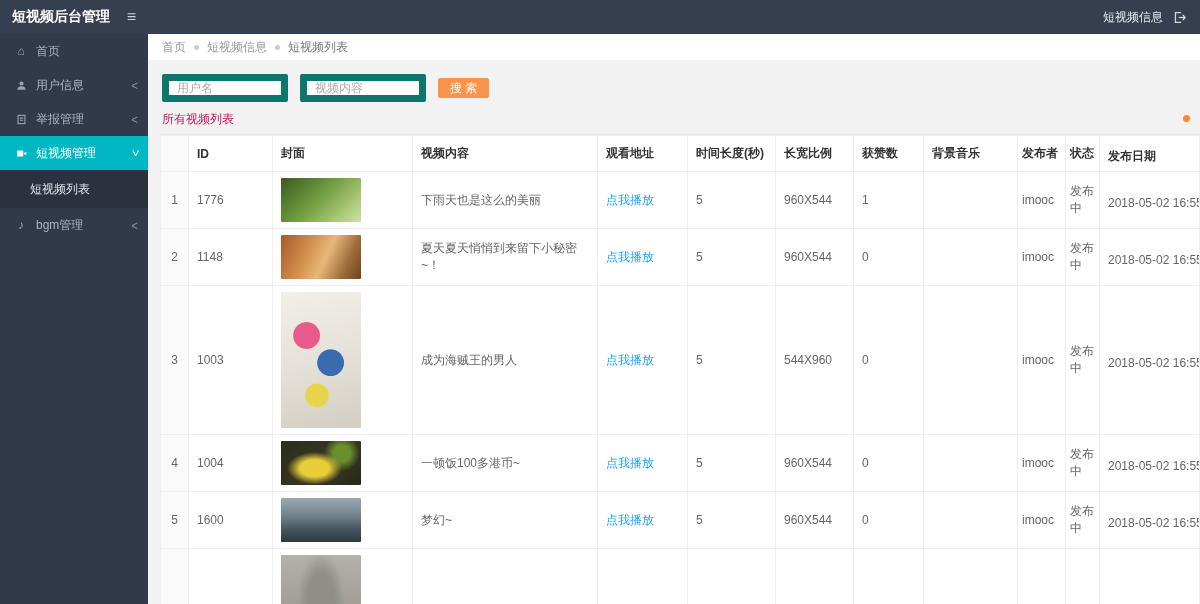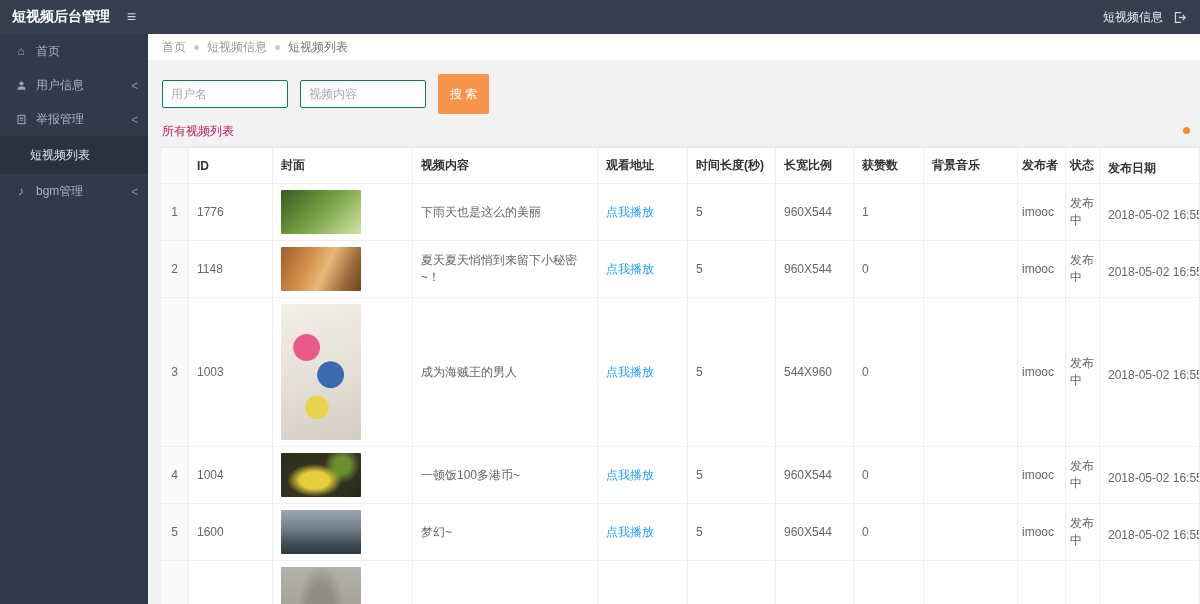--- a/index.html
+++ b/index.html
@@ -36,25 +36,25 @@
   .submenu{background:var(--submenu); padding:4px 0;}
   .sub-item{height:30px; display:flex; align-items:center; padding-left:30px; color:#dfe5ea; cursor:pointer;}
   
   .content{position:absolute; left:148px; top:34px; right:0; bottom:0; overflow:hidden;}
   .breadcrumb{background:#fff; height:26px; display:flex; align-items:center; gap:8px;
     padding-left:14px; color:#999;}
   .bc-item{cursor:pointer;}
   .bc-item.last{color:#777; cursor:default;}
   .bc-dot{width:5px; height:5px; border-radius:50%; background:#ccc; display:inline-block;}
   .search-row{display:flex; align-items:center; gap:12px; margin:14px 0 8px 14px;}
-  .search-row input{width:126px; height:28px; border:1px solid #0f766e; background:#fff;
+  .search-row input{width:126px; height:28px; border:7px solid #0f766e; background:#fff;
     padding:0 8px; font-size:12px; color:#333; outline:none; border-radius:2px;
     font-family:"Liberation Sans","DejaVu Sans",sans-serif;}
   .search-row input::placeholder{color:#aaa;}
-  .search-btn{height:40px; padding:0 12px; background:var(--btn); color:#fff; border:none;
+  .search-btn{height:20px; padding:0 12px; background:var(--btn); color:#fff; border:none;
     border-radius:2px; font-size:12px; cursor:pointer; white-space:nowrap;
     font-family:"Liberation Sans","DejaVu Sans",sans-serif;}
   .panel-title{margin:4px 14px 6px 14px; color:#be185d; position:relative; height:18px; line-height:18px;}
   .panel-dot{position:absolute; right:-4px; top:5px; width:7px; height:7px; border-radius:50%;
     background:#ff8a2b;}
   .table-card{margin-left:12px; background:#fff; border-top:1px solid #e8e8e8;}
   table{border-collapse:collapse; table-layout:fixed; width:1040px; background:#fff;}
   th,td{border:1px solid #efefef; padding:6px 8px; text-align:left; vertical-align:middle;
     overflow:hidden;}
   th{color:#333; font-weight:bold; height:28px; background:#fff; white-space:nowrap;}
@@ -106,20 +106,30 @@
   </div>
   <div class="s-item">
     <span class="s-ico">
       <svg width="11" height="11" viewBox="0 0 16 16" fill="none" stroke="currentColor" stroke-width="1.6">
           <rect x="3" y="2" width="10" height="12"></rect>
           <path d="M5.5 6h5M5.5 9h5"></path>
         </svg>
     </span>
     <span class="lbl">举报管理</span>
     <span class="chev">&lt;</span>
+  </div>
+  <div class="s-item active">
+    <span class="s-ico">
+      <svg width="11" height="11" viewBox="0 0 16 16" fill="currentColor">
+          <rect x="1.5" y="3.5" width="9" height="9" rx="1"></rect>
+          <path d="M11 8l4-3v6z"></path>
+        </svg>
+    </span>
+    <span class="lbl">短视频管理</span>
+    <span class="chev down">&lt;</span>
   </div>
   <div class="submenu">
     <div class="sub-item">短视频列表</div>
   </div>
   <div class="s-item">
     <span class="s-ico">♪</span>
     <span class="lbl">bgm管理</span>
     <span class="chev">&lt;</span>
   </div>
 </aside>

